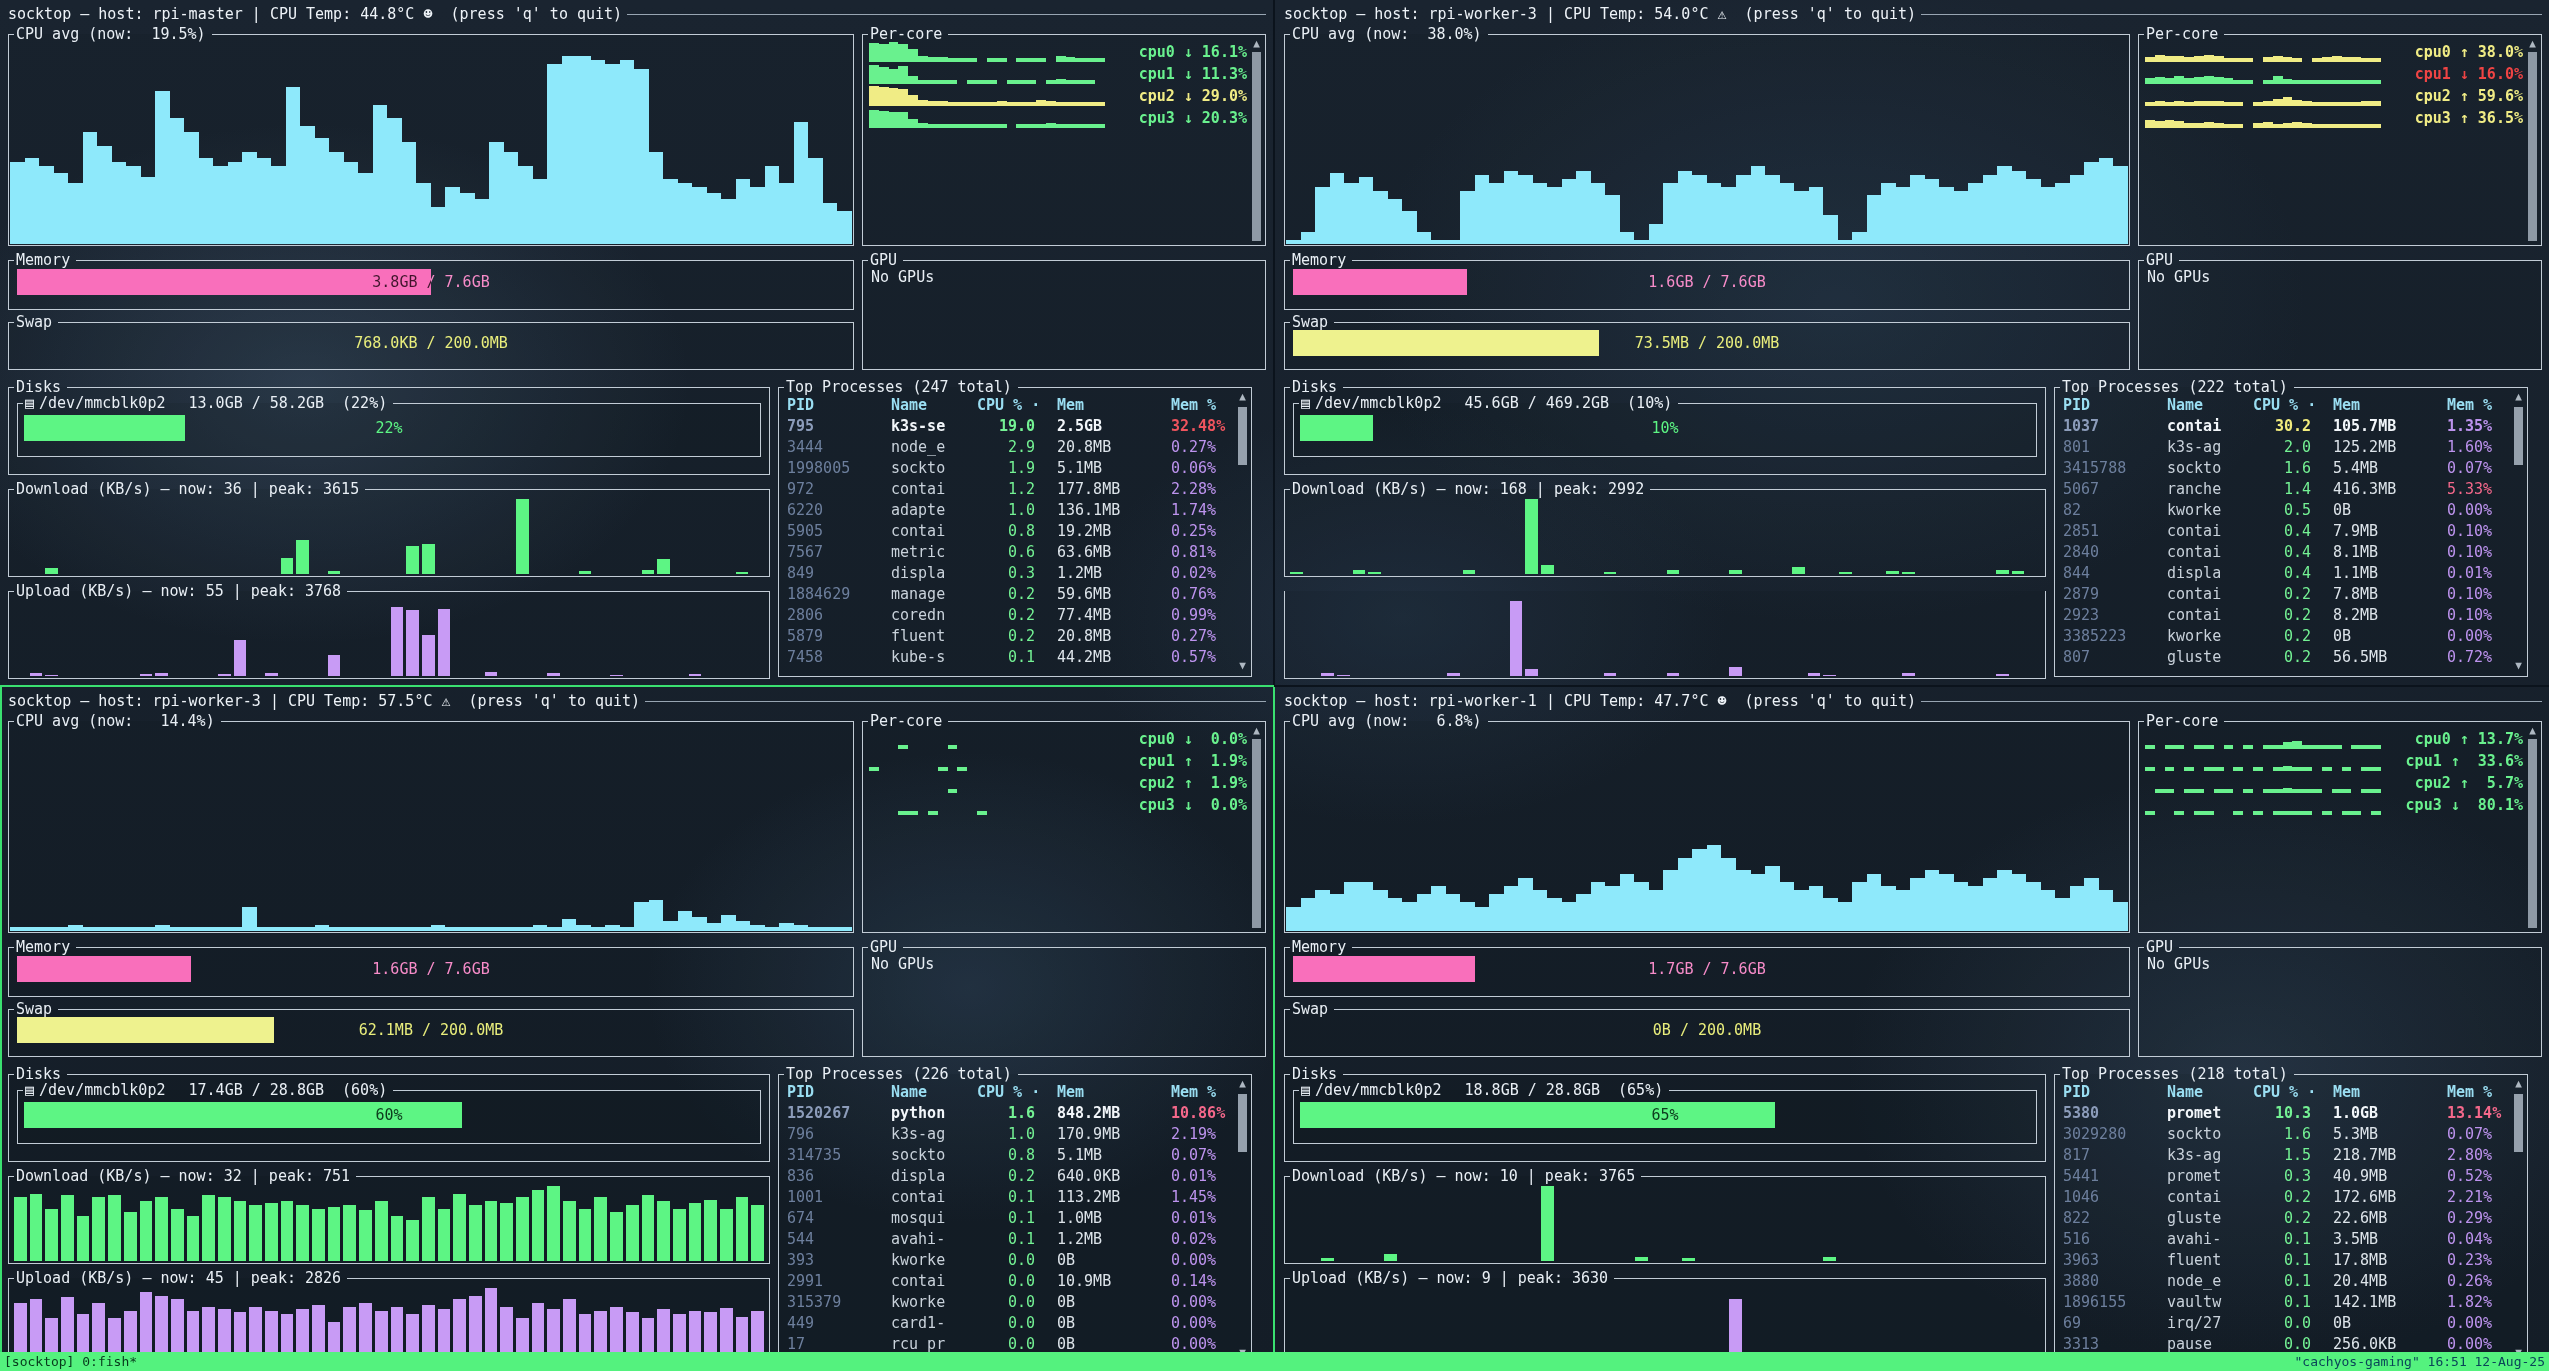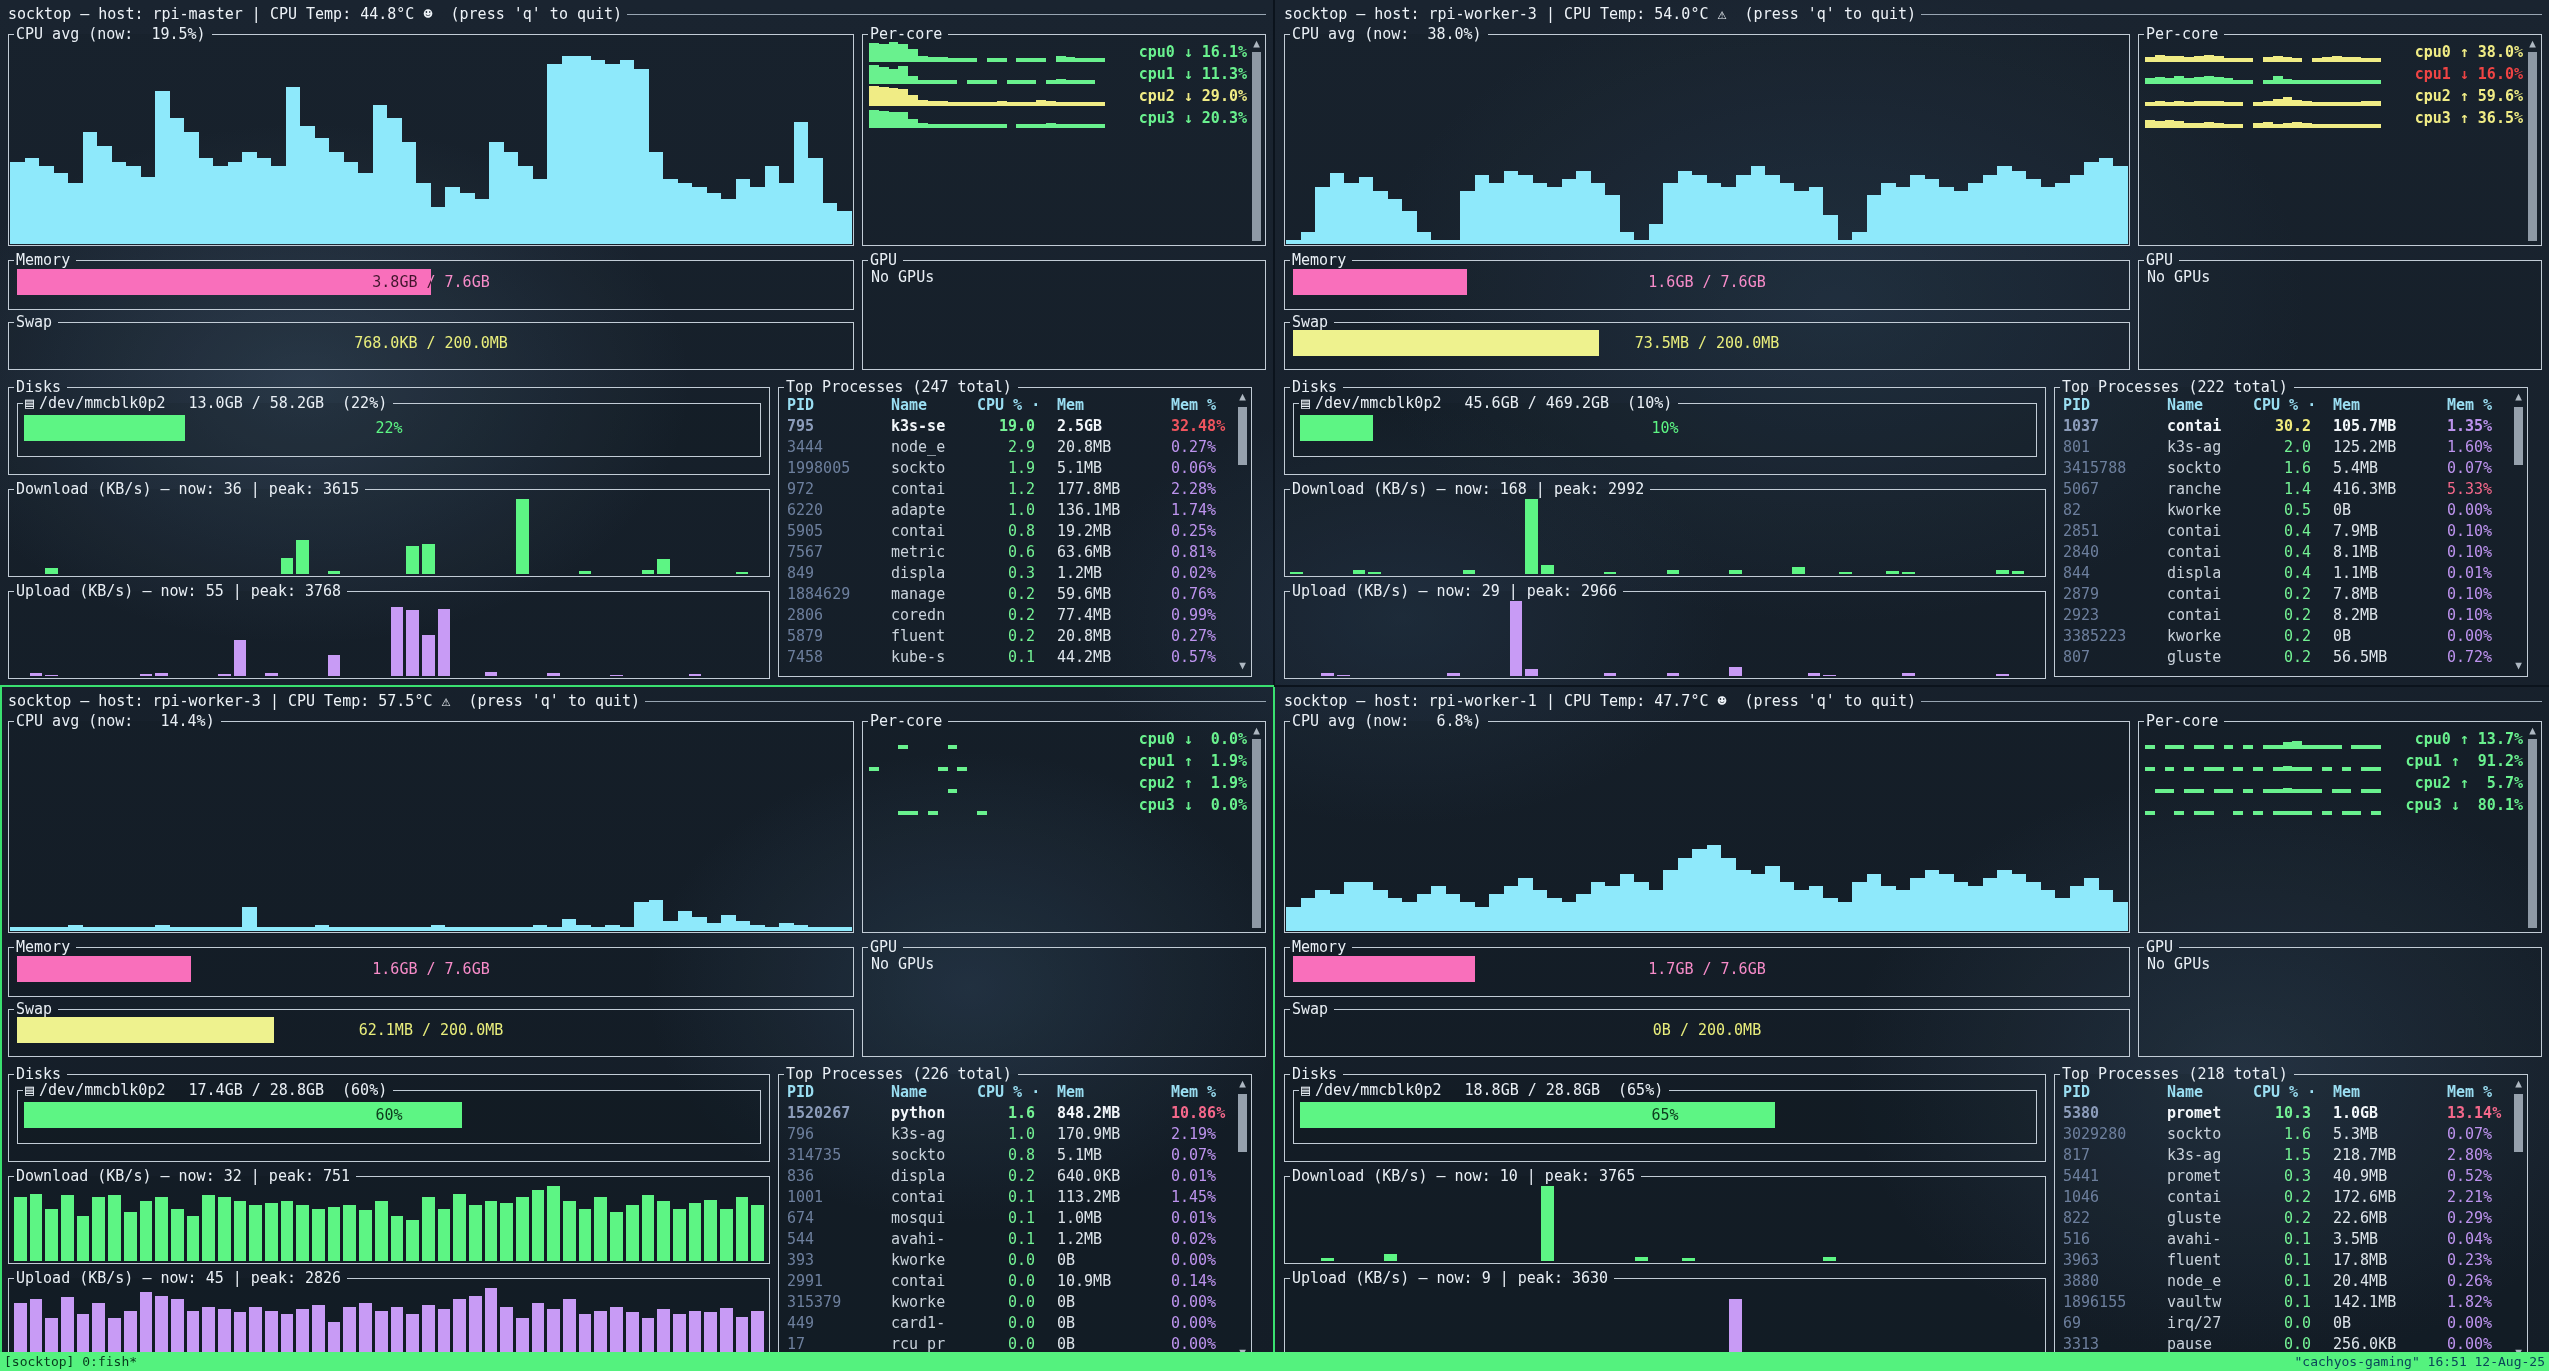--- a/index.html
+++ b/index.html
@@ -758,23 +758,20 @@
               <i style="height: 0%; background: rgb(93, 245, 132);"></i>
               <i style="height: 0%; background: rgb(93, 245, 132);"></i>
               <i style="height: 0%; background: rgb(93, 245, 132);"></i>
               <i style="height: 0%; background: rgb(93, 245, 132);"></i>
               <i style="height: 6%; background: rgb(93, 245, 132);"></i>
               <i style="height: 4%; background: rgb(93, 245, 132);"></i>
               <i style="height: 0%; background: rgb(93, 245, 132);"></i>
             </div>
         </div>
         <div class="tui-box grow">
-          <div class="box-head">
-              <span class="box-label">Upload (KB/s) — now: 29 | peak: 2966</span>
-            </div>
           <div class="chart gapped net-chart">
               <i style="height: 0%; background: rgb(200, 155, 245);"></i>
               <i style="height: 0%; background: rgb(200, 155, 245);"></i>
               <i style="height: 4%; background: rgb(200, 155, 245);"></i>
               <i style="height: 2%; background: rgb(200, 155, 245);"></i>
               <i style="height: 0%; background: rgb(200, 155, 245);"></i>
               <i style="height: 0%; background: rgb(200, 155, 245);"></i>
               <i style="height: 0%; background: rgb(200, 155, 245);"></i>
               <i style="height: 0%; background: rgb(200, 155, 245);"></i>
               <i style="height: 0%; background: rgb(200, 155, 245);"></i>
@@ -1344,21 +1341,21 @@
                 <i style="height: 10%; background: rgb(105, 241, 142);"></i>
                 <i style="height: 10%; background: rgb(105, 241, 142);"></i>
                 <i style="height: 0%;"></i>
                 <i style="height: 10%; background: rgb(105, 241, 142);"></i>
                 <i style="height: 0%;"></i>
                 <i style="height: 10%; background: rgb(105, 241, 142);"></i>
                 <i style="height: 0%;"></i>
                 <i style="height: 10%; background: rgb(105, 241, 142);"></i>
                 <i style="height: 10%; background: rgb(105, 241, 142);"></i>
               </div>
-              <span class="core-label" style="color: rgb(105, 241, 142);">cpu1 ↑  91.2%</span>
+              <span class="core-label" style="color: rgb(105, 241, 142);">cpu1 ↑  33.6%</span>
             </div>
             <div class="core-row">
               <div class="core-spark">
                 <i style="height: 0%;"></i>
                 <i style="height: 10%; background: rgb(105, 241, 142);"></i>
                 <i style="height: 10%; background: rgb(105, 241, 142);"></i>
                 <i style="height: 0%;"></i>
                 <i style="height: 10%; background: rgb(105, 241, 142);"></i>
                 <i style="height: 10%; background: rgb(105, 241, 142);"></i>
                 <i style="height: 0%;"></i>

